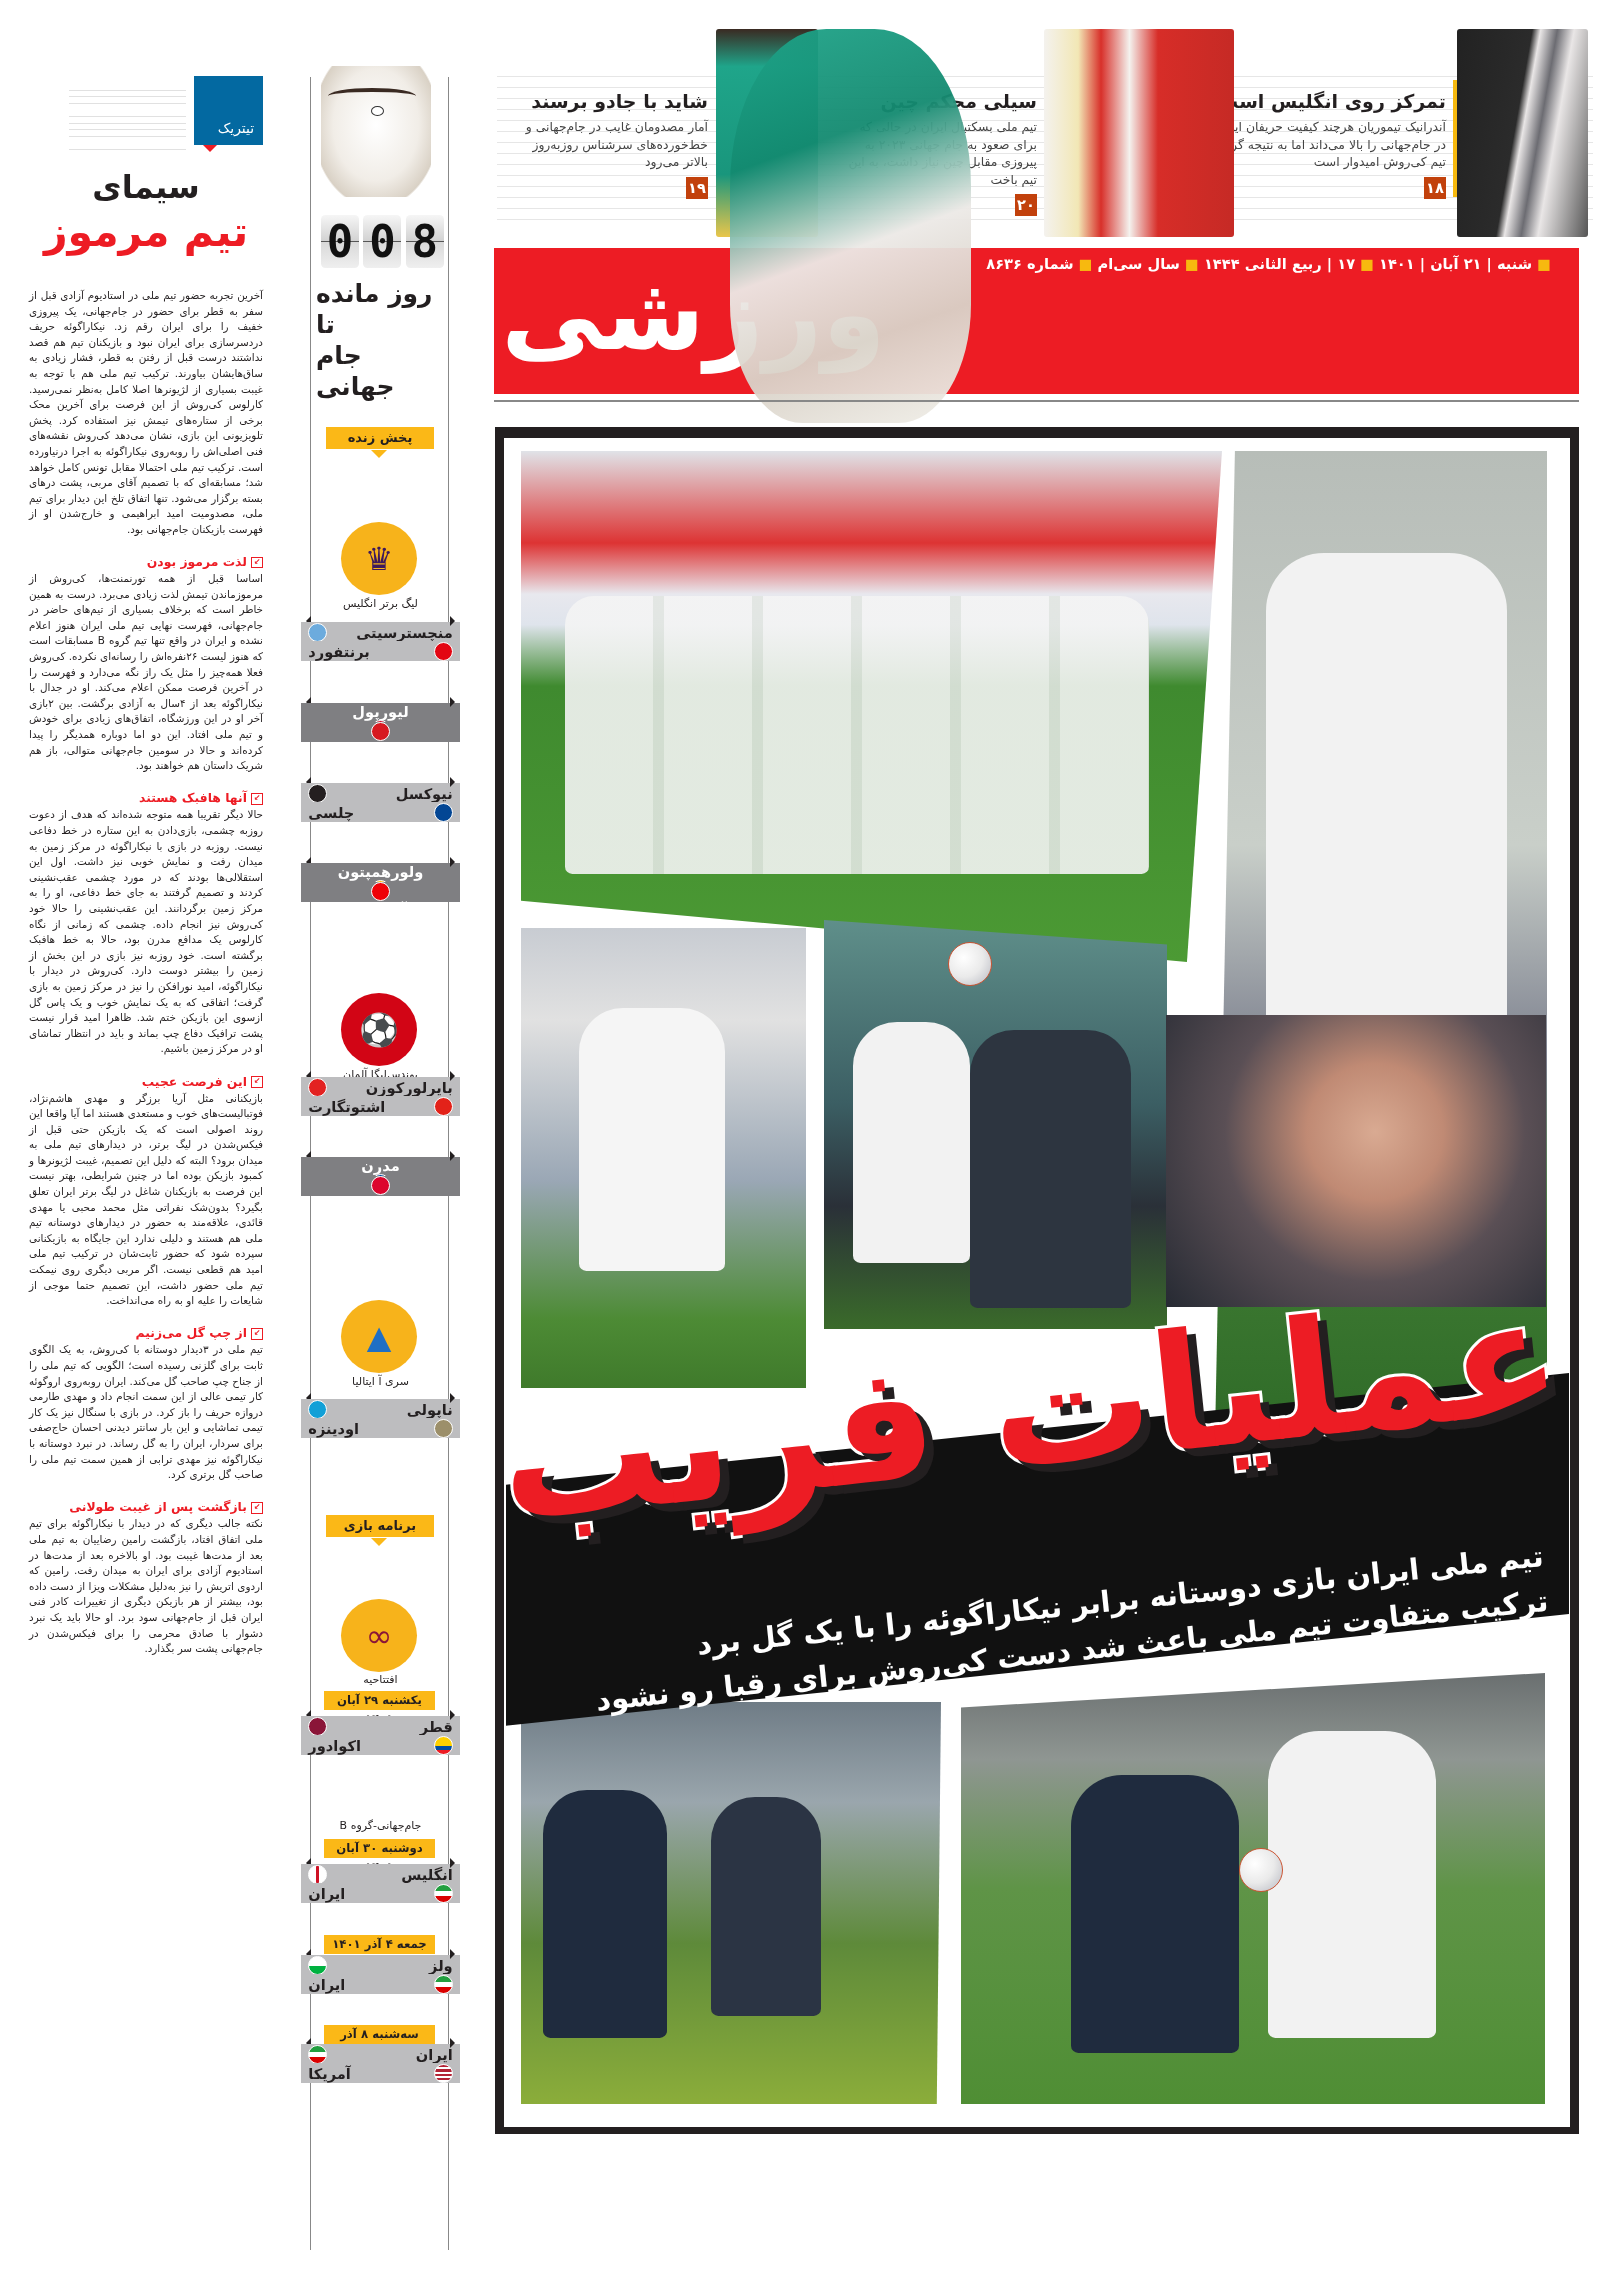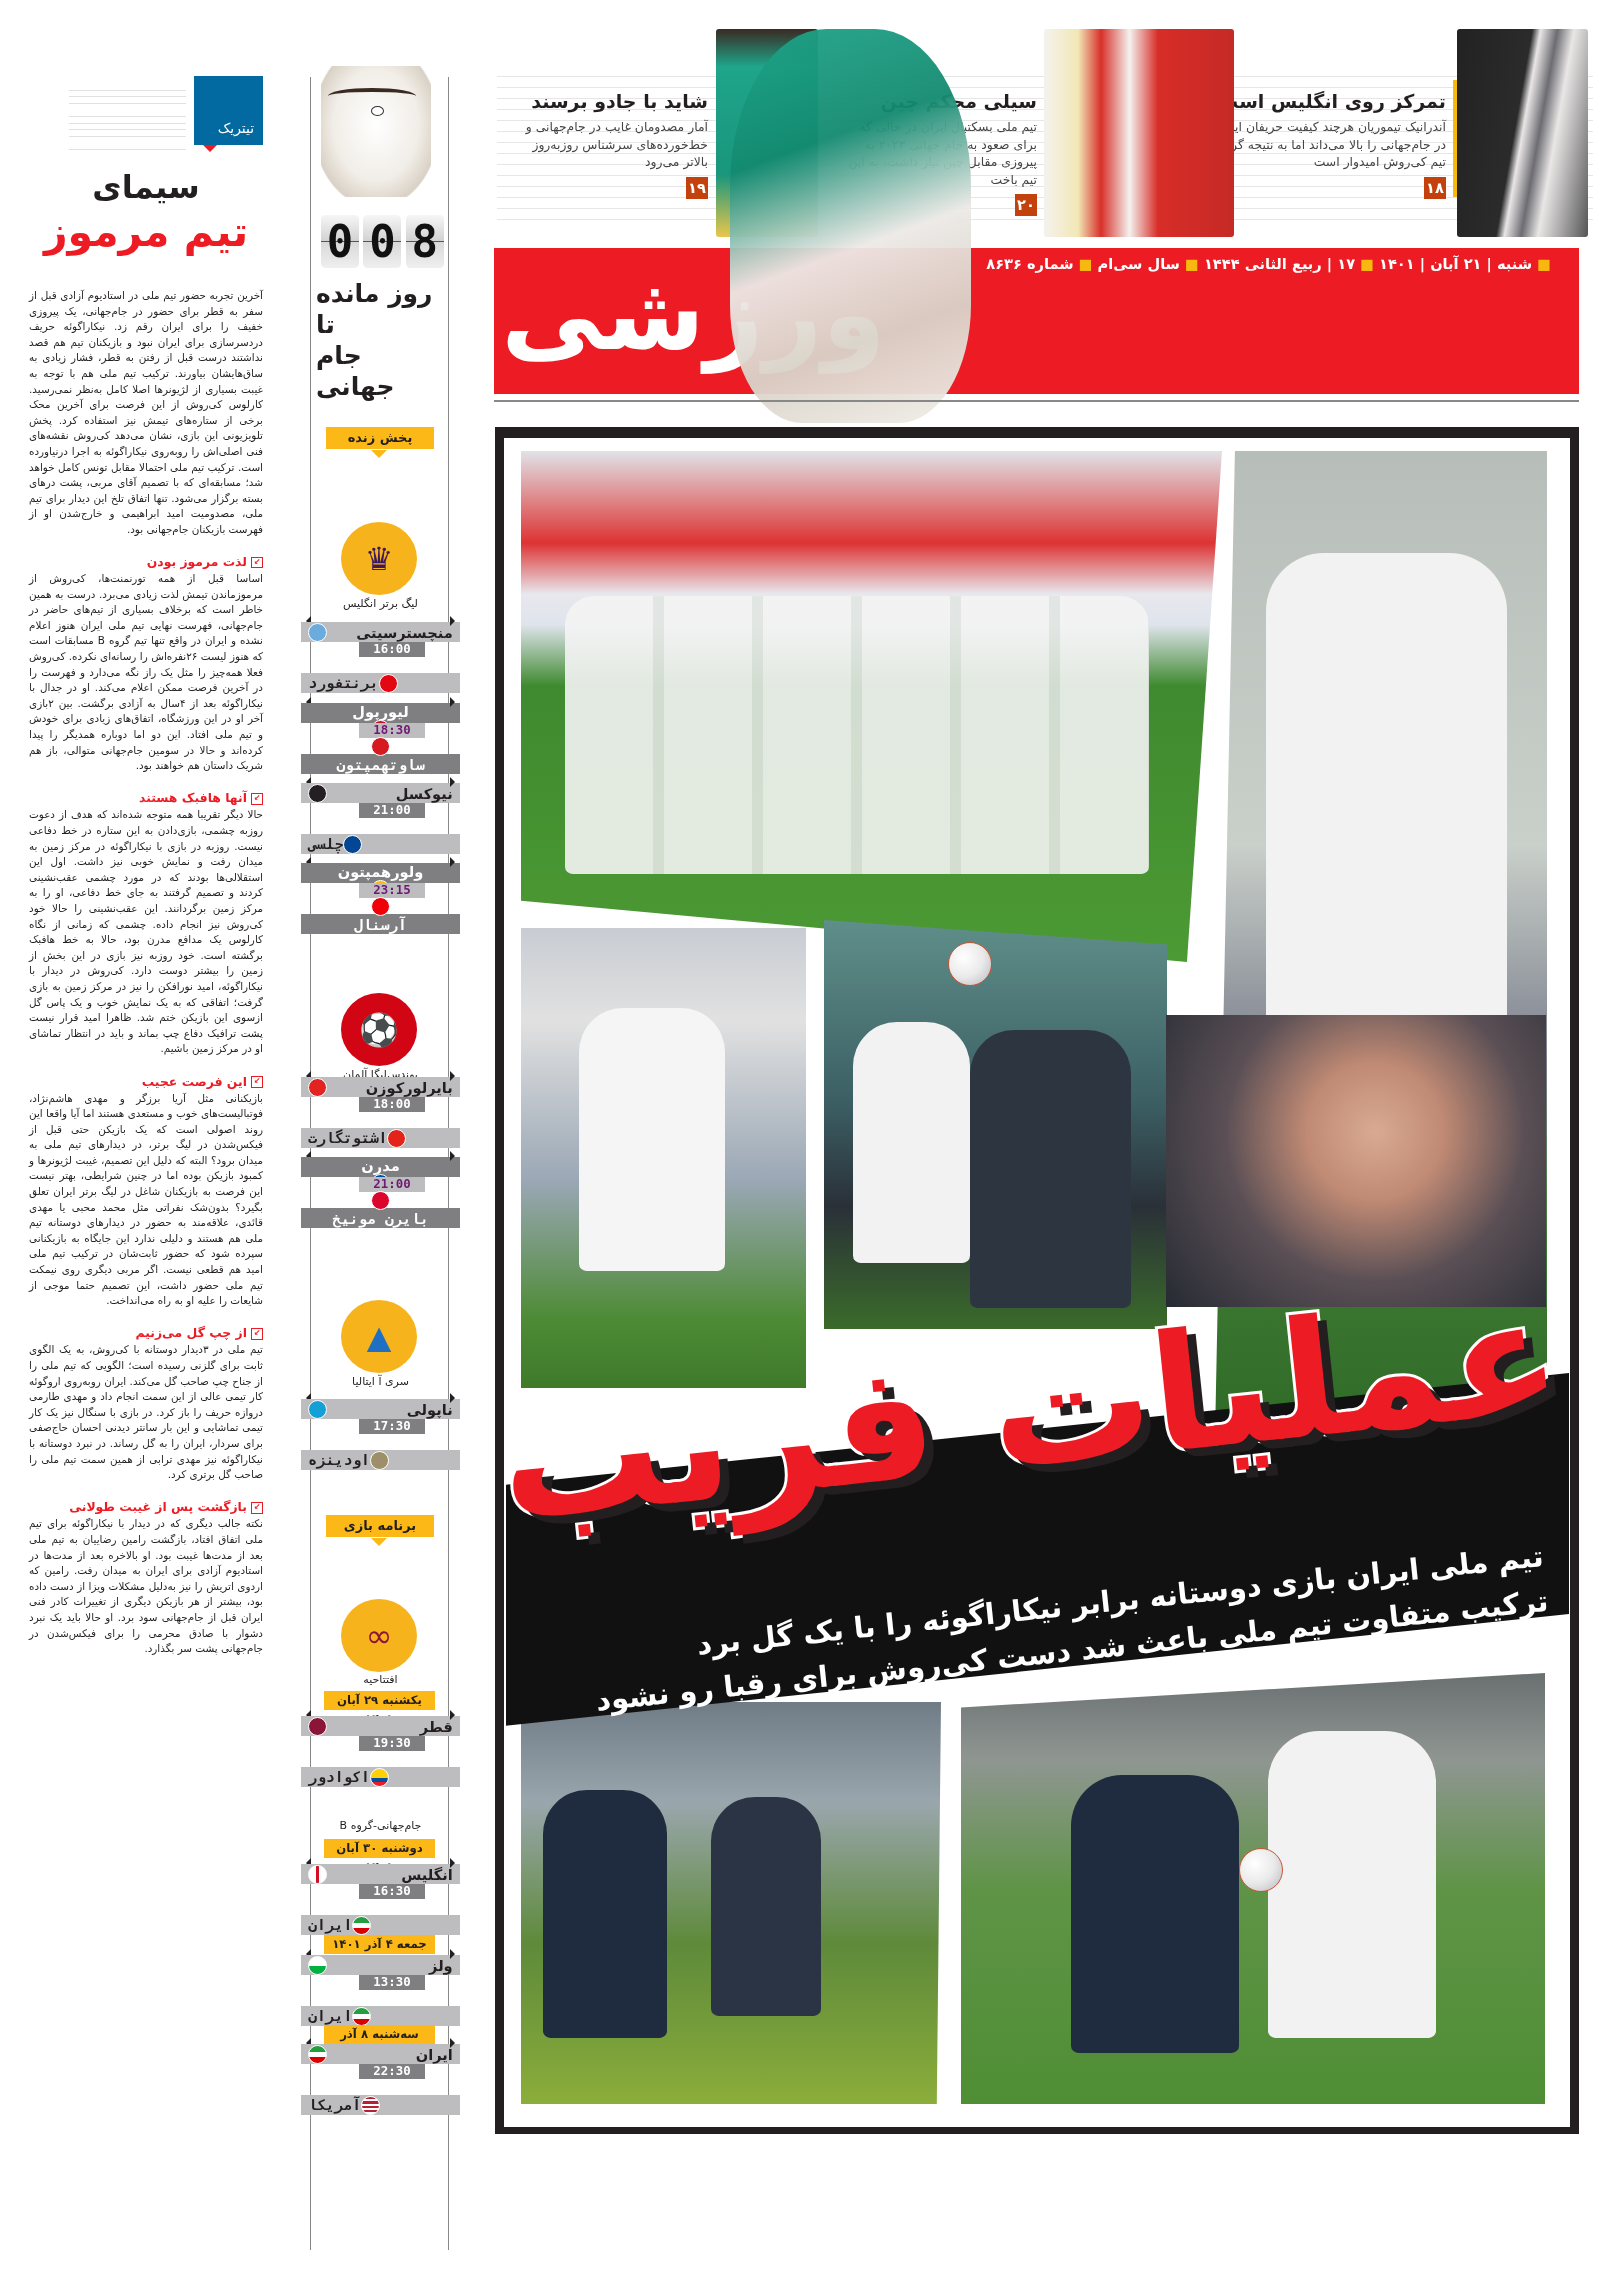--- a/index.html
+++ b/index.html
@@ -95,21 +95,21 @@
     font-weight: bold; font-size: 13px; line-height: 22px; color: #231f20; }
   .yellow-tag::after { content: ""; position: absolute; bottom: -8.8px; left: 45px; border: 8.8px solid transparent; border-top-color: #fbb817; border-bottom: 0; }
   .league-logo { position: absolute; left: 341px; width: 76px; height: 73px; border-radius: 50%;
     display: flex; align-items: center; justify-content: center; font-size: 32px; }
   .league-name { position: absolute; left: 316px; width: 129px; text-align: center; font-size: 11px; color: #231f20; }
   .match { position: absolute; left: 301px; width: 159px; height: 64px; }
   .match .row { position: absolute; left: 0; width: 159px; height: 20.4px; background: #bdbdbf; display: flex; align-items: center;
     font-weight: bold; font-size: 14.6px; color: #231f20; padding: 0 7.3px; }
   .match .row.dark { background: #7f7f82; color: #fff; flex-direction: column; }
   .match .row.t1 { top: 2.9px; justify-content: space-between; }
-  .match .row.t2 { top: 54px; justify-content: flex-end; font-family: Liberation Mono, monospace; }
+  .match .row.t2 { top: 22px; justify-content: space-between; }
   .match .time { position: absolute; top: 23.4px; left: 58px; width: 66px; text-align: center; font-weight: bold; font-size: 12.4px;
     color: #fff; font-family: "DejaVu Sans Mono", monospace; background: #7f7f82; line-height: 14.6px; direction: ltr; }
   .match .time.lt { background: #bdbdbf; color: #701a75; }
   .match .crest { width: 19px; height: 19px; border-radius: 50%; flex: none; border: 0.7px solid #fff; }
   .match::before, .match::after { content: ""; position: absolute; top: -2.9px; width: 0; height: 0; border: 5.1px solid transparent; }
   .match::before { left: 0; border-right-color: #231f20; }
   .match::after { right: 0; border-left-color: #231f20; }
   .date-band { position: absolute; left: 324px; width: 111px; height: 19px; background: #fbb817; text-align: center;
     font-size: 11.7px; font-weight: bold; line-height: 19px; color: #231f20; }
   .group-label { position: absolute; left: 316px; width: 129px; text-align: center; font-size: 11px; }

